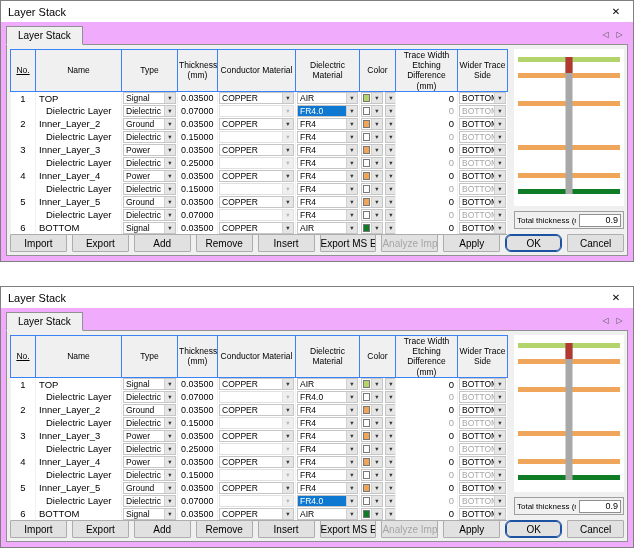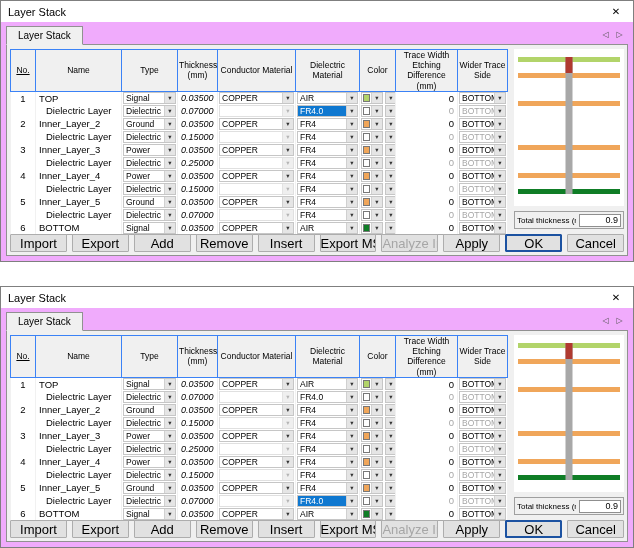--- a/index.html
+++ b/index.html
@@ -46,21 +46,21 @@
   th.col-0 { width: 25px; text-decoration: underline; } th.col-1 { width: 86px; } th.col-2 { width: 56px; }
   th.col-3 { width: 40px; } th.col-4 { width: 78px; } th.col-5 { width: 64px; }
   th.col-6 { width: 36px; } th.col-7 { width: 62px; } th.col-8 { width: 50px; }
   td {
     height: 13px; font-size: 9.5px; padding: 0 1px; white-space: nowrap; overflow: hidden;
     border-left: 1px solid #f1f1f1; border-right: 1px solid #f1f1f1; vertical-align: middle;
   }
   .c-no { text-align: center; }
   .nm { padding-left: 2px; display: inline-block; }
   .nm.indent { padding-left: 9px; }
-  .edit { display: block; padding-left: 2px; font-size: 9px; font-style: italic; }
+  .edit { display: block; padding-left: 2px; font-size: 9px; }
 
   .combo { display: flex; align-items: center; height: 12px; width: 100%; border: 1px solid #c6c6c6; background: #fff; }
   .ct { flex: 1; padding: 0 1px 0 2px; font-size: 8.5px; overflow: hidden; }
   .arrow {
     flex: 0 0 11px; height: 100%; background: #e5e5e5; border-left: 1px solid #d0d0d0;
     font-size: 6.5px; color: #333; display: flex; align-items: center; justify-content: center;
   }
   .combo.selected .ct { background: var(--sel); color: var(--sel-text); }
   .combo.ghost { border-color: #e0e0e0; background: transparent; }
   .combo.ghost .arrow { background: #efefef; color: #b5b5b5; border-left-color: #e3e3e3; }
@@ -81,25 +81,25 @@
   .via-line { position: absolute; left: 50%; transform: translateX(-50%); width: 7px; top: 0; bottom: 0; z-index: 2; }
   .via-red { position: absolute; left: 50%; transform: translateX(-50%); width: 7px; top: 0; height: 16px; z-index: 3; }
 
   .total-box { flex: 0 0 18px; border: 1px solid #9f9f9f; display: flex; align-items: center; padding: 0 2px; gap: 3px; }
   .total-label { font-size: 8px; flex: 1; white-space: nowrap; overflow: hidden; }
   .total-value { width: 42px; height: 13px; background: #fff; border: 1px solid #8f8f8f; font-size: 9px; text-align: right; padding: 0 2px; line-height: 11px; }
 
   .button-row { display: flex; gap: 5px; margin-top: 5px; flex: 0 0 18px; }
   .btn {
     flex: 1 1 0; height: 18px; background: #e1e1e1; border: 1px solid #adadad;
-    font-size: 13px; font-family: inherit; padding: 0; white-space: nowrap; overflow: hidden;
+    font-size: 10px; font-family: inherit; padding: 0; white-space: nowrap; overflow: hidden;
     color: #000; border-radius: 1px;
   }
   .btn.disabled { color: var(--dis); }
-  .btn.default { border-color: #1c52a1; box-shadow: inset 0 0 0 1px #1c52a1; }
+  .btn.default { border-color: #1c52a1; box-shadow: inset 0 0 0 1px #1c52a1; border-radius: 6px; }
 </style>
 </head>
 <body>
 
 <div class="dialog">
   <div class="titlebar">
     <span class="title">Layer Stack</span>
     <span class="close">
         <span>✕</span>
       </span>

